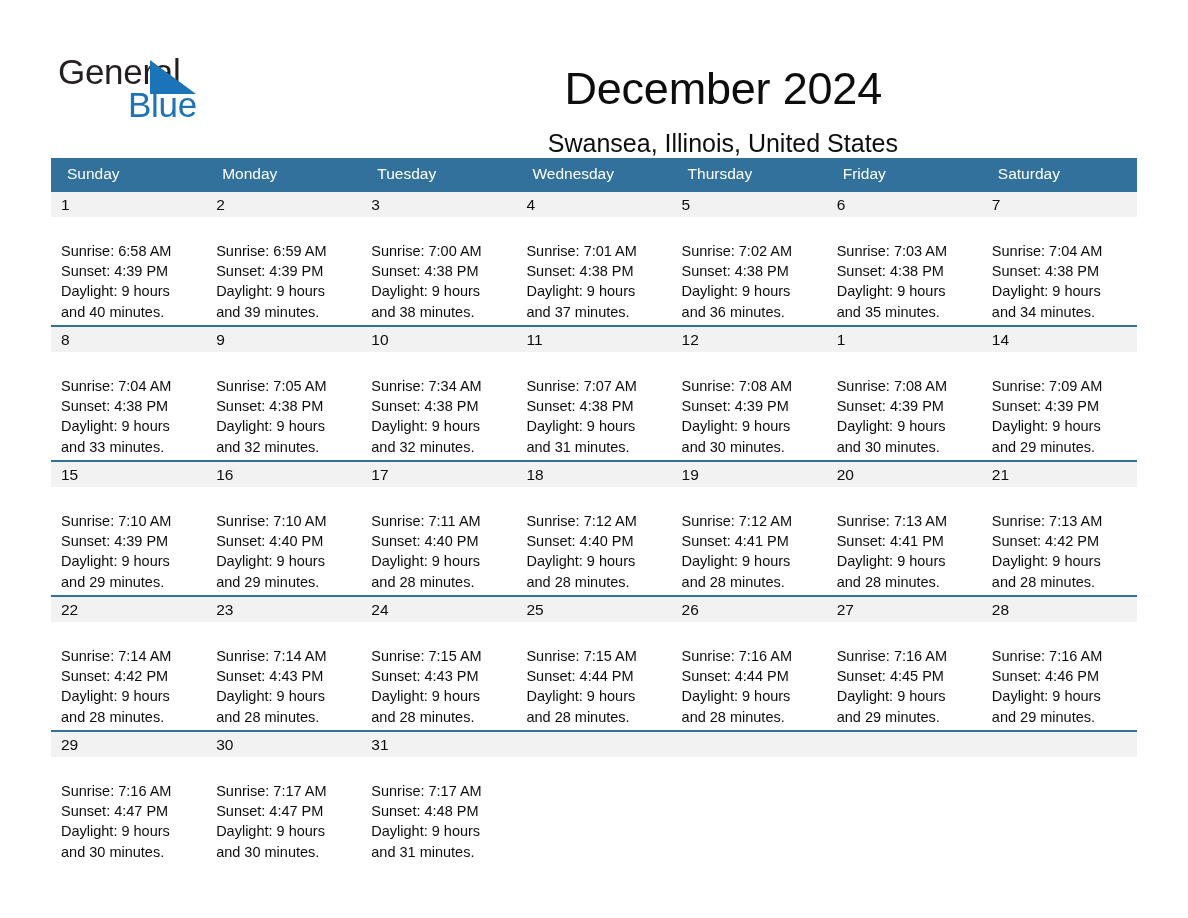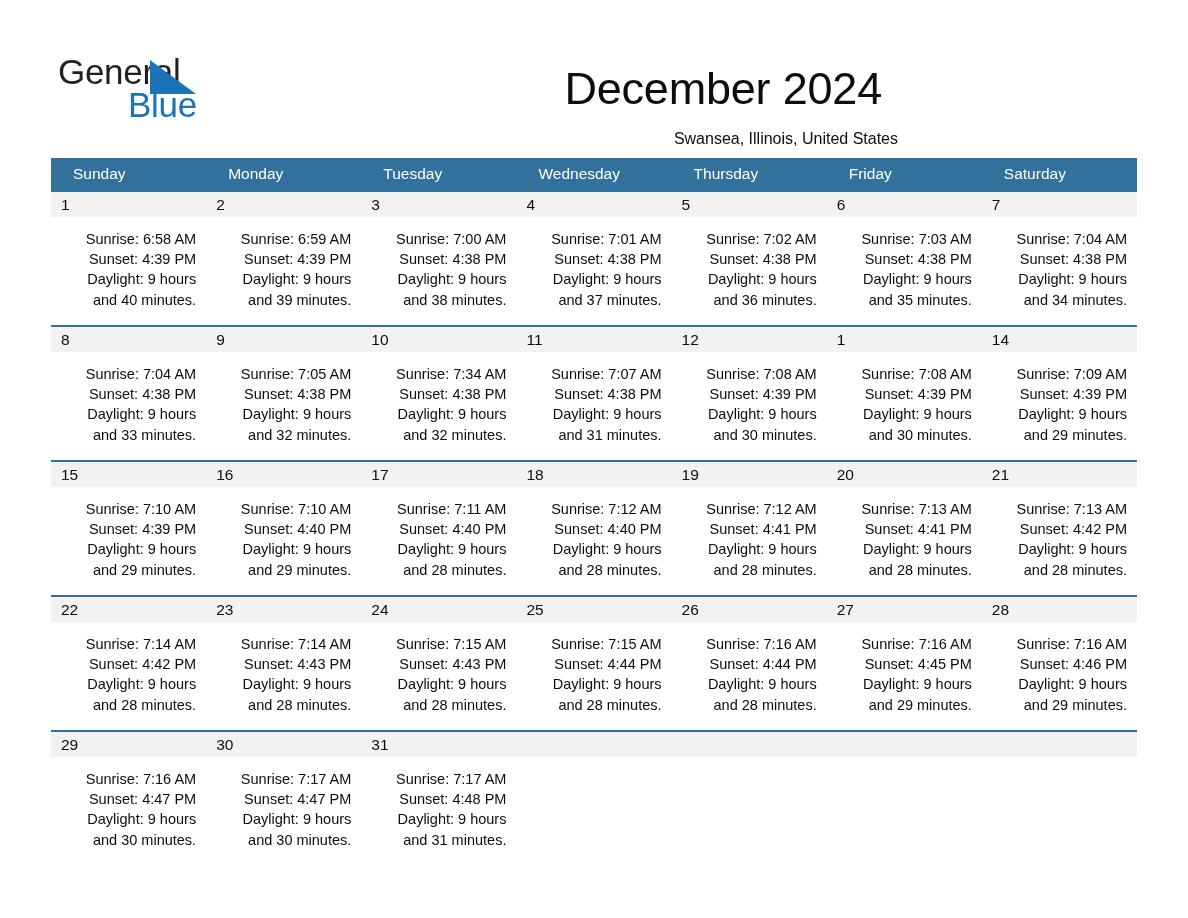--- a/index.html
+++ b/index.html
@@ -62,21 +62,21 @@
   }
   .month-title {
     font-size: 45px;
     font-weight: normal;
     color: #0d0d0d;
     line-height: 1.1;
     margin: 16px;
     letter-spacing: -0.2px;
   }
   .location {
-    font-size: 16px;
+    font-size: 25px;
     font-weight: normal;
     color: #0d0d0d;
     margin: 13px 0 0 0;
     line-height: 1.1;
   }
 
   
   .calendar {
     position: absolute;
     left: 51px; top: 158px;
@@ -85,21 +85,21 @@
   .cal-head {
     display: flex;
     background: #31719b;
     height: 32px;
   }
   .cal-head .dow {
     flex: 1 1 0;
     color: #ffffff;
     font-size: 15.5px;
     line-height: 32px;
-    padding-left: 22px;
+    padding-left: 16px;
     white-space: nowrap;
   }
 
   .week {
     position: relative;
     width: 100%;
   }
   .week-rule {
     height: 2px;
     background: #31719b;
@@ -124,22 +124,21 @@
     height: 133px;
   }
   .week:last-child .cell { height: 124px; }
   .daynum {
     font-size: 15.5px;
     color: #0d0d0d;
     height: 25px;
     line-height: 25px;
   }
   .lines {
-    margin-top: 12px;
-    text-align: right;
+    margin-top: 24px;
   }
   .lines div {
     font-size: 14.5px;
     line-height: 20.2px;
     color: #0d0d0d;
     white-space: nowrap;
   }
   .cell.empty .daynum { visibility: hidden; }
 </style>
 </head>

